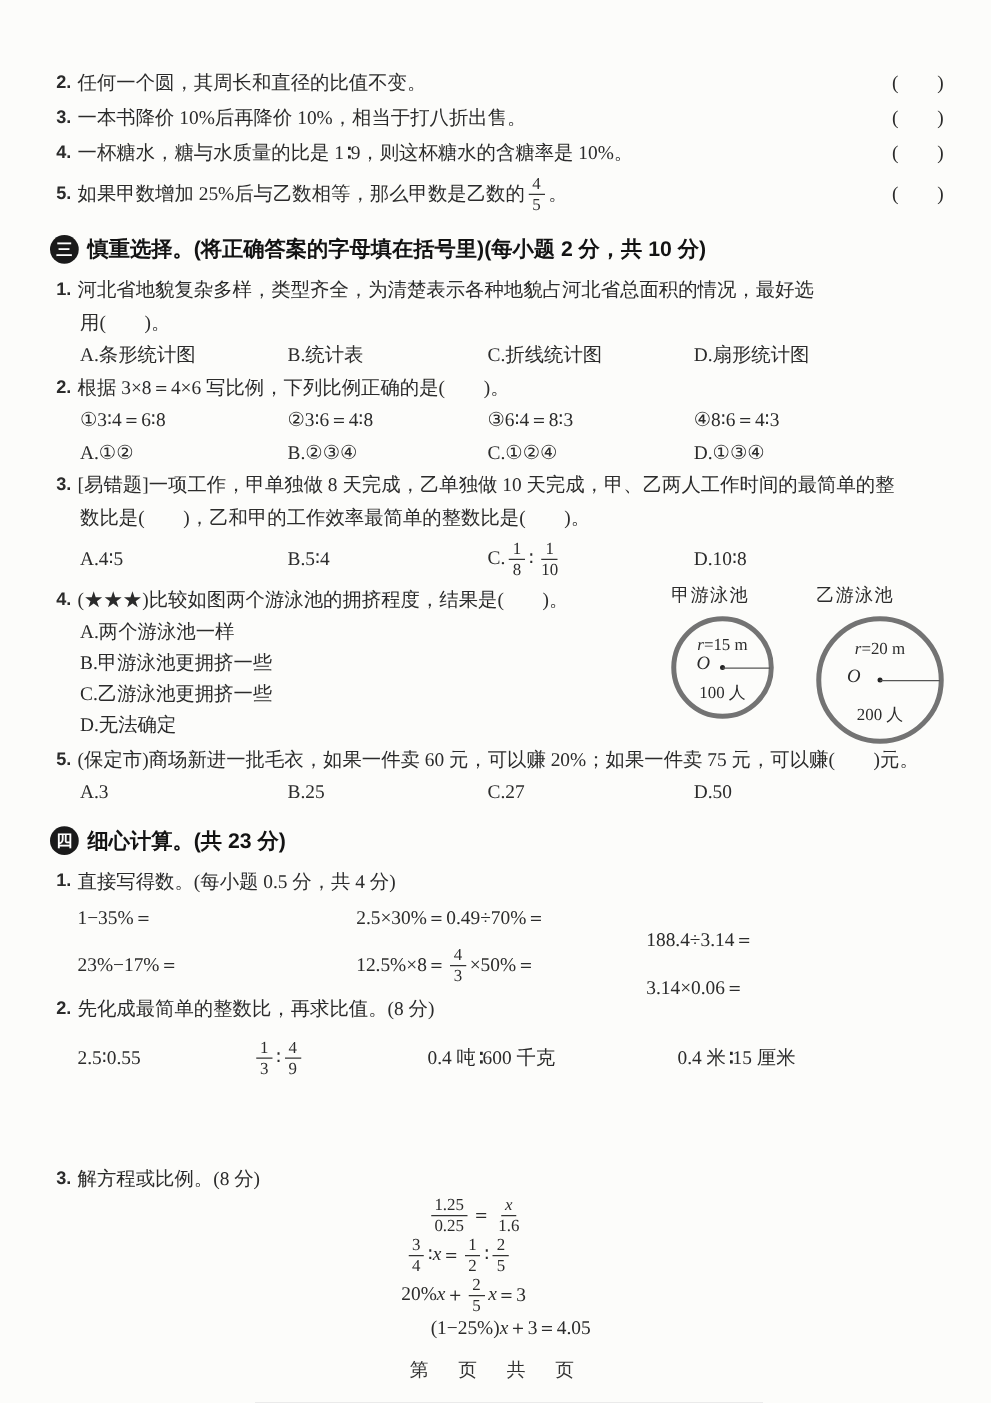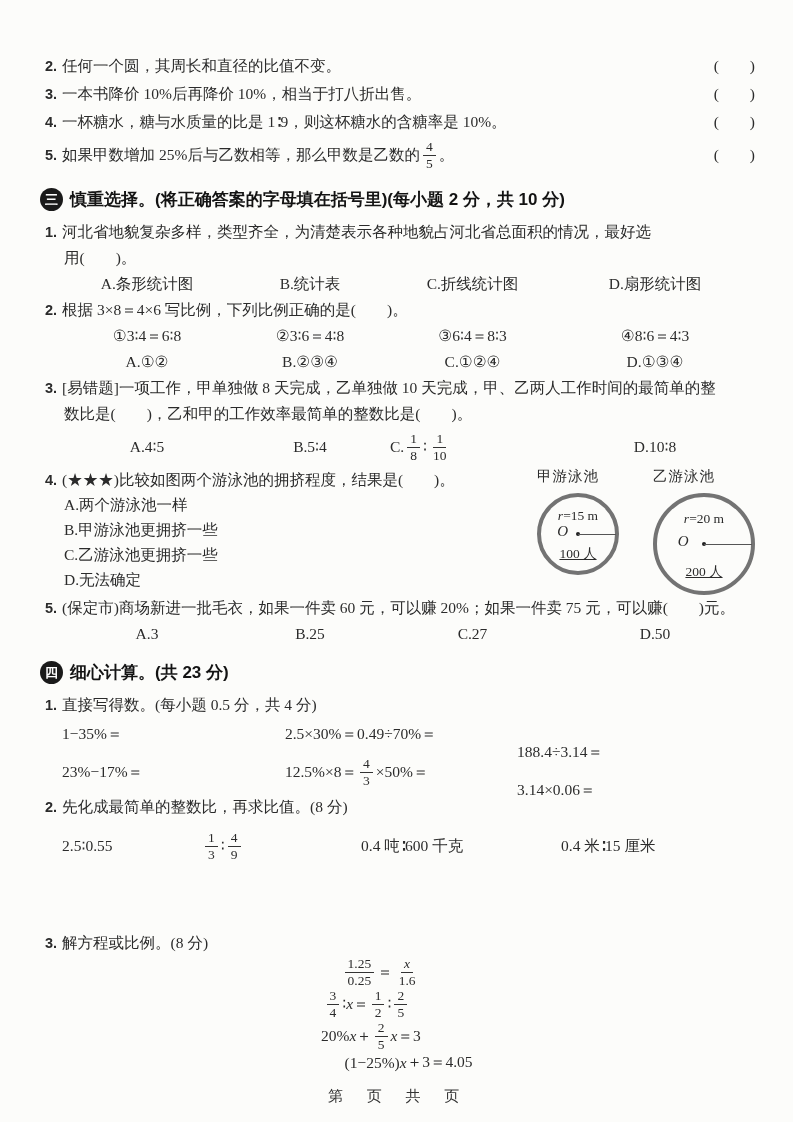--- a/index.html
+++ b/index.html
@@ -10,21 +10,21 @@
   .jrow-tall{height:38px;}
   .qnum{font-family:"Liberation Sans",sans-serif;font-weight:700;font-size:14.5px;margin-right:5px;flex:0 0 auto;}
   .bracket{margin-left:auto;white-space:pre;flex:0 0 auto;}
   .sec-header{display:flex;align-items:center;margin:14px 0 8px -5px;
               font-family:"Liberation Sans",sans-serif;font-weight:700;font-size:17px;color:#131313;}
   .sec-icon{width:23px;height:23px;border-radius:50%;background:#1a1a1a;color:#fff;
             display:inline-flex;align-items:center;justify-content:center;
             font-size:13px;font-weight:700;margin-right:7px;flex:0 0 auto;}
   .qline{display:flex;align-items:center;min-height:26px;}
   .qcont{display:flex;align-items:center;min-height:26px;padding-left:19px;}
-  .cols{display:flex;align-items:center;min-height:26px;padding-left:19px;text-align:center;}
+  .cols{display:flex;align-items:center;min-height:26px;padding-left:19px;}
   .cols .c1{width:166px;}.cols .c2{width:160px;}.cols .c3{width:165px;}.cols .c4{flex:1;}
   .cols-tall{min-height:40px;}
   .eq{display:inline-flex;align-items:center;white-space:pre;}
   .frac{display:inline-flex;flex-direction:column;align-items:center;margin:0 3px;
         font-size:13.5px;line-height:1.15;vertical-align:middle;}
   .fn{border-bottom:1px solid #333;padding:0 3px;}
   .fd{padding:0 3px;}
   .vx{font-style:italic;}
   .q4wrap{display:flex;}
   .q4left{width:478px;}
@@ -32,27 +32,27 @@
   .q4fig{flex:1;display:flex;justify-content:space-between;align-items:flex-start;padding-left:14px;}
   .pool{display:flex;flex-direction:column;align-items:flex-start;}
   .pool-title{font-size:14.5px;margin-bottom:7px;letter-spacing:1px;}
   .circle{position:relative;border:4px solid #737373;border-radius:50%;}
   .circle-a{width:74px;height:74px;}
   .circle-b{width:94px;height:94px;}
   .pool-r{position:absolute;top:15%;left:0;right:0;text-align:center;font-size:13.5px;white-space:pre;}
   .pool-o{position:absolute;top:50%;left:22%;transform:translateY(-62%);font-size:15px;}
   .dot{position:absolute;top:50%;left:50%;width:4px;height:4px;margin:-2px 0 0 -2px;background:#222;border-radius:50%;}
   .radius-line{position:absolute;top:50%;left:50%;right:-1px;height:0;border-top:1px solid #555;}
-  .pool-count{position:absolute;bottom:11%;left:0;right:0;text-align:center;font-size:13.5px;white-space:pre;text-decoration:underline;}
+  .pool-count{position:absolute;bottom:11%;left:0;right:0;text-align:center;font-size:13.5px;white-space:pre;}
   .calc-row{display:flex;align-items:center;padding-left:17px;}
   .r1{height:32px;}
   .r2{height:44px;}
   .calc-row .k1{width:140px;}.calc-row .k2{width:155px;text-align:right;}.calc-row .k3{width:160px;}.calc-row .k4{flex:1;margin-top:37px;}
   .calc2-row{height:52px;}
-  .calc2-row .m1{width:140px;}.calc2-row .m2{width:140px;}.calc2-row .m3{width:200px;margin-left:19px;}.calc2-row .m4{flex:1;}
+  .calc2-row .m1{width:140px;}.calc2-row .m2{width:140px;}.calc2-row .m3{width:200px;}.calc2-row .m4{flex:1;}
   .workspace{height:58px;}
   .calc3-row{height:58px;flex-direction:column;}
   .calc3-row .e1{width:134px;}.calc3-row .e2{width:170px;}.calc3-row .e3{width:175px;}.calc3-row .e4{flex:1;}
   .footer{position:absolute;bottom:16px;left:0;right:0;text-align:center;
           font-size:15px;letter-spacing:6px;word-spacing:8px;color:#333;}
 </style>
 </head>
 <body>
 
 <div class="page">

